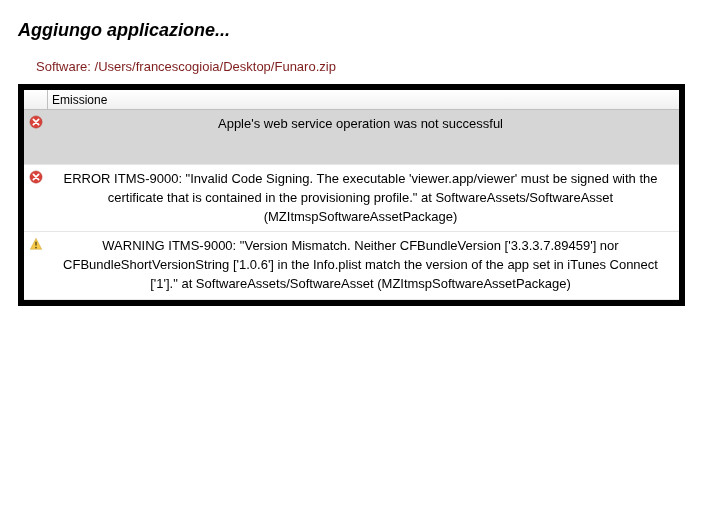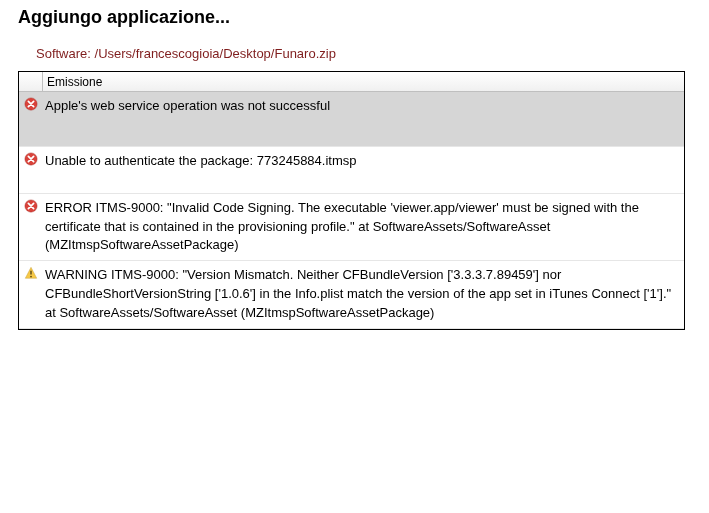--- a/index.html
+++ b/index.html
@@ -10,35 +10,36 @@
     body {
       font-family: "Lucida Grande", "Helvetica Neue", Arial, sans-serif;
       font-size: 13px;
       color: #000;
       background: #fff;
       width: 709px;
       height: 513px;
       overflow: hidden;
     }
     .header {
-      padding: 7px 18px 4px 18px;
+      padding: 20px 18px 4px 18px;
+      font-style: italic;
     }
     .title {
       font-size: 18px;
       font-weight: bold;
       color: #000;
     }
     .software-line {
       padding: 14px 18px 6px 36px;
       font-size: 13px;
       color: #7f1d1d;
     }
     .table-container {
       margin: 4px 24px 0 18px;
-      border: 1px solid #000000;
+      border: 6px solid #000000;
     }
     .table-header {
       background: linear-gradient(to bottom, #ffffff, #f0f0f0);
       border-bottom: 1px solid #bfbfbf;
       display: flex;
       height: 20px;
       align-items: center;
     }
     .col-icon-header {
       width: 24px;
@@ -64,20 +65,21 @@
       display: flex;
       justify-content: center;
       padding-top: 5px;
     }
     .row .text-cell {
       flex: 1;
       padding: 5px 8px 5px 2px;
       font-size: 13px;
       line-height: 1.45;
       color: #000;
+      text-align: center;
     }
     .row.selected .text-cell {
       padding-bottom: 30px;
     }
     .row-padded .text-cell {
       padding-bottom: 22px;
     }
     .icon-error {
       width: 14px;
       height: 14px;
@@ -107,29 +109,20 @@
   <div id="rows-container">
       <div class="row selected">
         <div class="icon-cell">
           <svg class="icon-error" viewBox="0 0 16 16">
             <circle cx="8" cy="8" r="7" fill="#d9423a" stroke="#a82f28" stroke-width="0.5"></circle>
             <path d="M5 5 L11 11 M11 5 L5 11" stroke="#fff" stroke-width="2" stroke-linecap="round"></path>
           </svg>
         </div>
         <div class="text-cell">Apple's web service operation was not successful</div>
       </div>
-      <div class="row row-padded">
-        <div class="icon-cell">
-          <svg class="icon-error" viewBox="0 0 16 16">
-            <circle cx="8" cy="8" r="7" fill="#d9423a" stroke="#a82f28" stroke-width="0.5"></circle>
-            <path d="M5 5 L11 11 M11 5 L5 11" stroke="#fff" stroke-width="2" stroke-linecap="round"></path>
-          </svg>
-        </div>
-        <div class="text-cell">Unable to authenticate the package: 773245884.itmsp</div>
-      </div>
       <div class="row">
         <div class="icon-cell">
           <svg class="icon-error" viewBox="0 0 16 16">
             <circle cx="8" cy="8" r="7" fill="#d9423a" stroke="#a82f28" stroke-width="0.5"></circle>
             <path d="M5 5 L11 11 M11 5 L5 11" stroke="#fff" stroke-width="2" stroke-linecap="round"></path>
           </svg>
         </div>
         <div class="text-cell">ERROR ITMS-9000: "Invalid Code Signing. The executable 'viewer.app/viewer' must be signed with the certificate that is contained in the provisioning profile." at SoftwareAssets/SoftwareAsset (MZItmspSoftwareAssetPackage)</div>
       </div>
       <div class="row">

